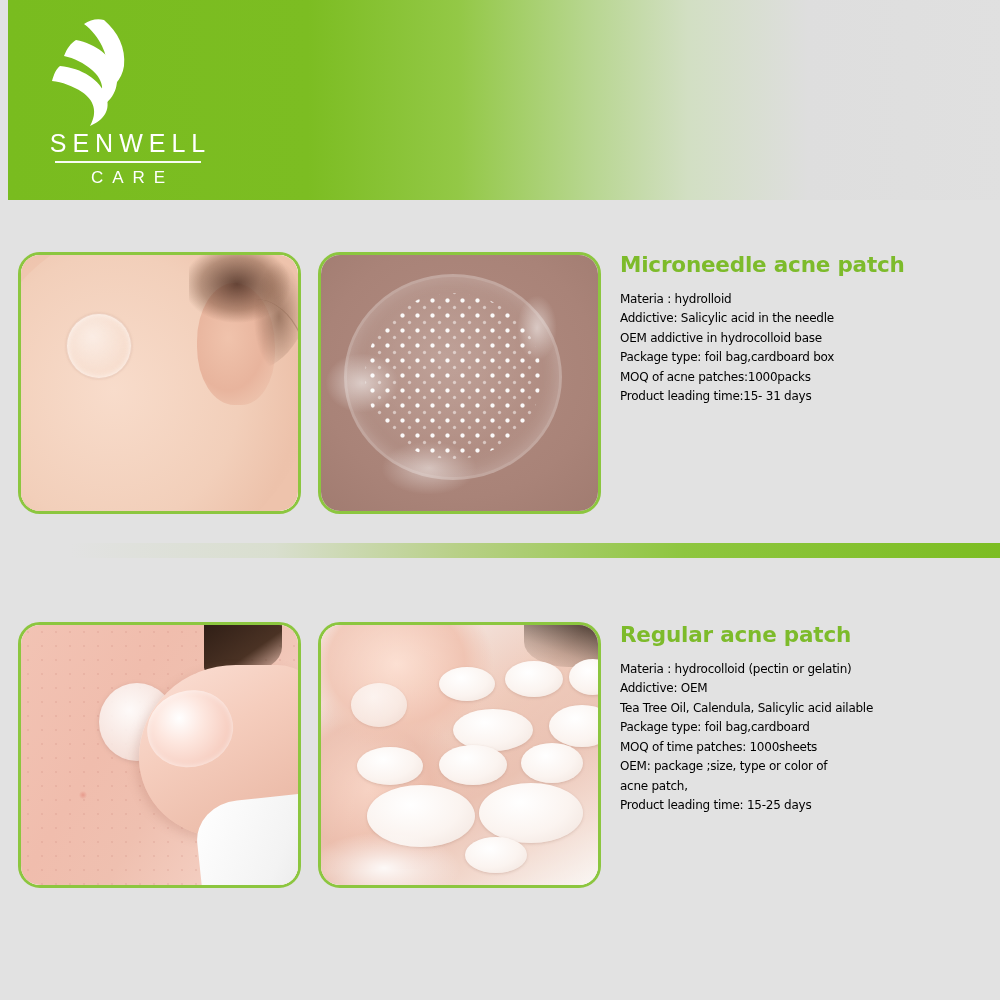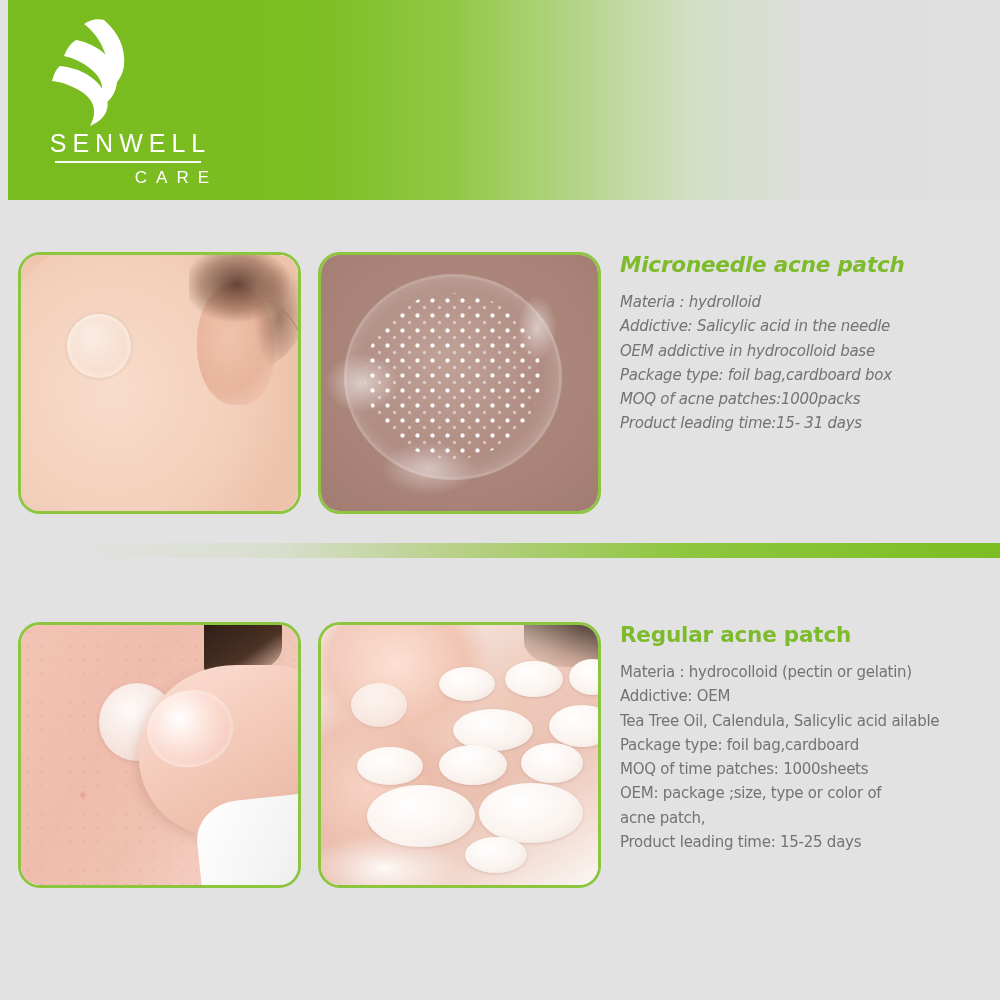--- a/index.html
+++ b/index.html
@@ -51,21 +51,20 @@
     height: 2px;
     background: #ffffff;
     margin: 5px auto 5px auto;
     opacity: .95;
   }
   .logo-sub {
     font-size: 17px;
     letter-spacing: 9px;
     font-family: "Liberation Sans", sans-serif;
     padding-left: 9px;
-    text-align: right;
   }
   .banner-title {
     position: absolute;
     left: 262px; top: 86px;
     font-size: 44px;
     font-weight: 700;
     color: #ffffff;
     letter-spacing: 0.5px;
     font-family: "DejaVu Sans", sans-serif;
     text-shadow:
@@ -273,34 +272,34 @@
   }
   .darkD {
     position: absolute; right: 0; top: 0;
     width: 74px; height: 42px;
     background: linear-gradient(200deg, #3b2a20 0%, rgba(92,64,48,.35) 60%, rgba(120,88,66,0) 100%);
     border-radius: 0 0 0 60%;
   }
 
   
   .textblock { position: absolute; left: 620px; width: 375px; }
-  .tb-top { top: 0px; font-style: italic; }
+  .tb-top { top: 0px; }
   .tb-bottom { top: 0px; }
   .blk-title {
     font-size: 21.5px;
     font-weight: 700;
     color: #7dbb2b;
     font-family: "DejaVu Sans", sans-serif;
     margin-bottom: 13px;
     letter-spacing: -0.2px;
     white-space: nowrap;
   }
   .blk-line {
-    font-size: 15px;
-    color: #737373;
+    font-size: 12px;
+    color: #000000;
     line-height: 1.62;
     font-family: "DejaVu Sans", sans-serif;
     letter-spacing: -0.25px;
     white-space: nowrap;
   }
 </style>
 </head>
 <body>
 
 <div class="header">

